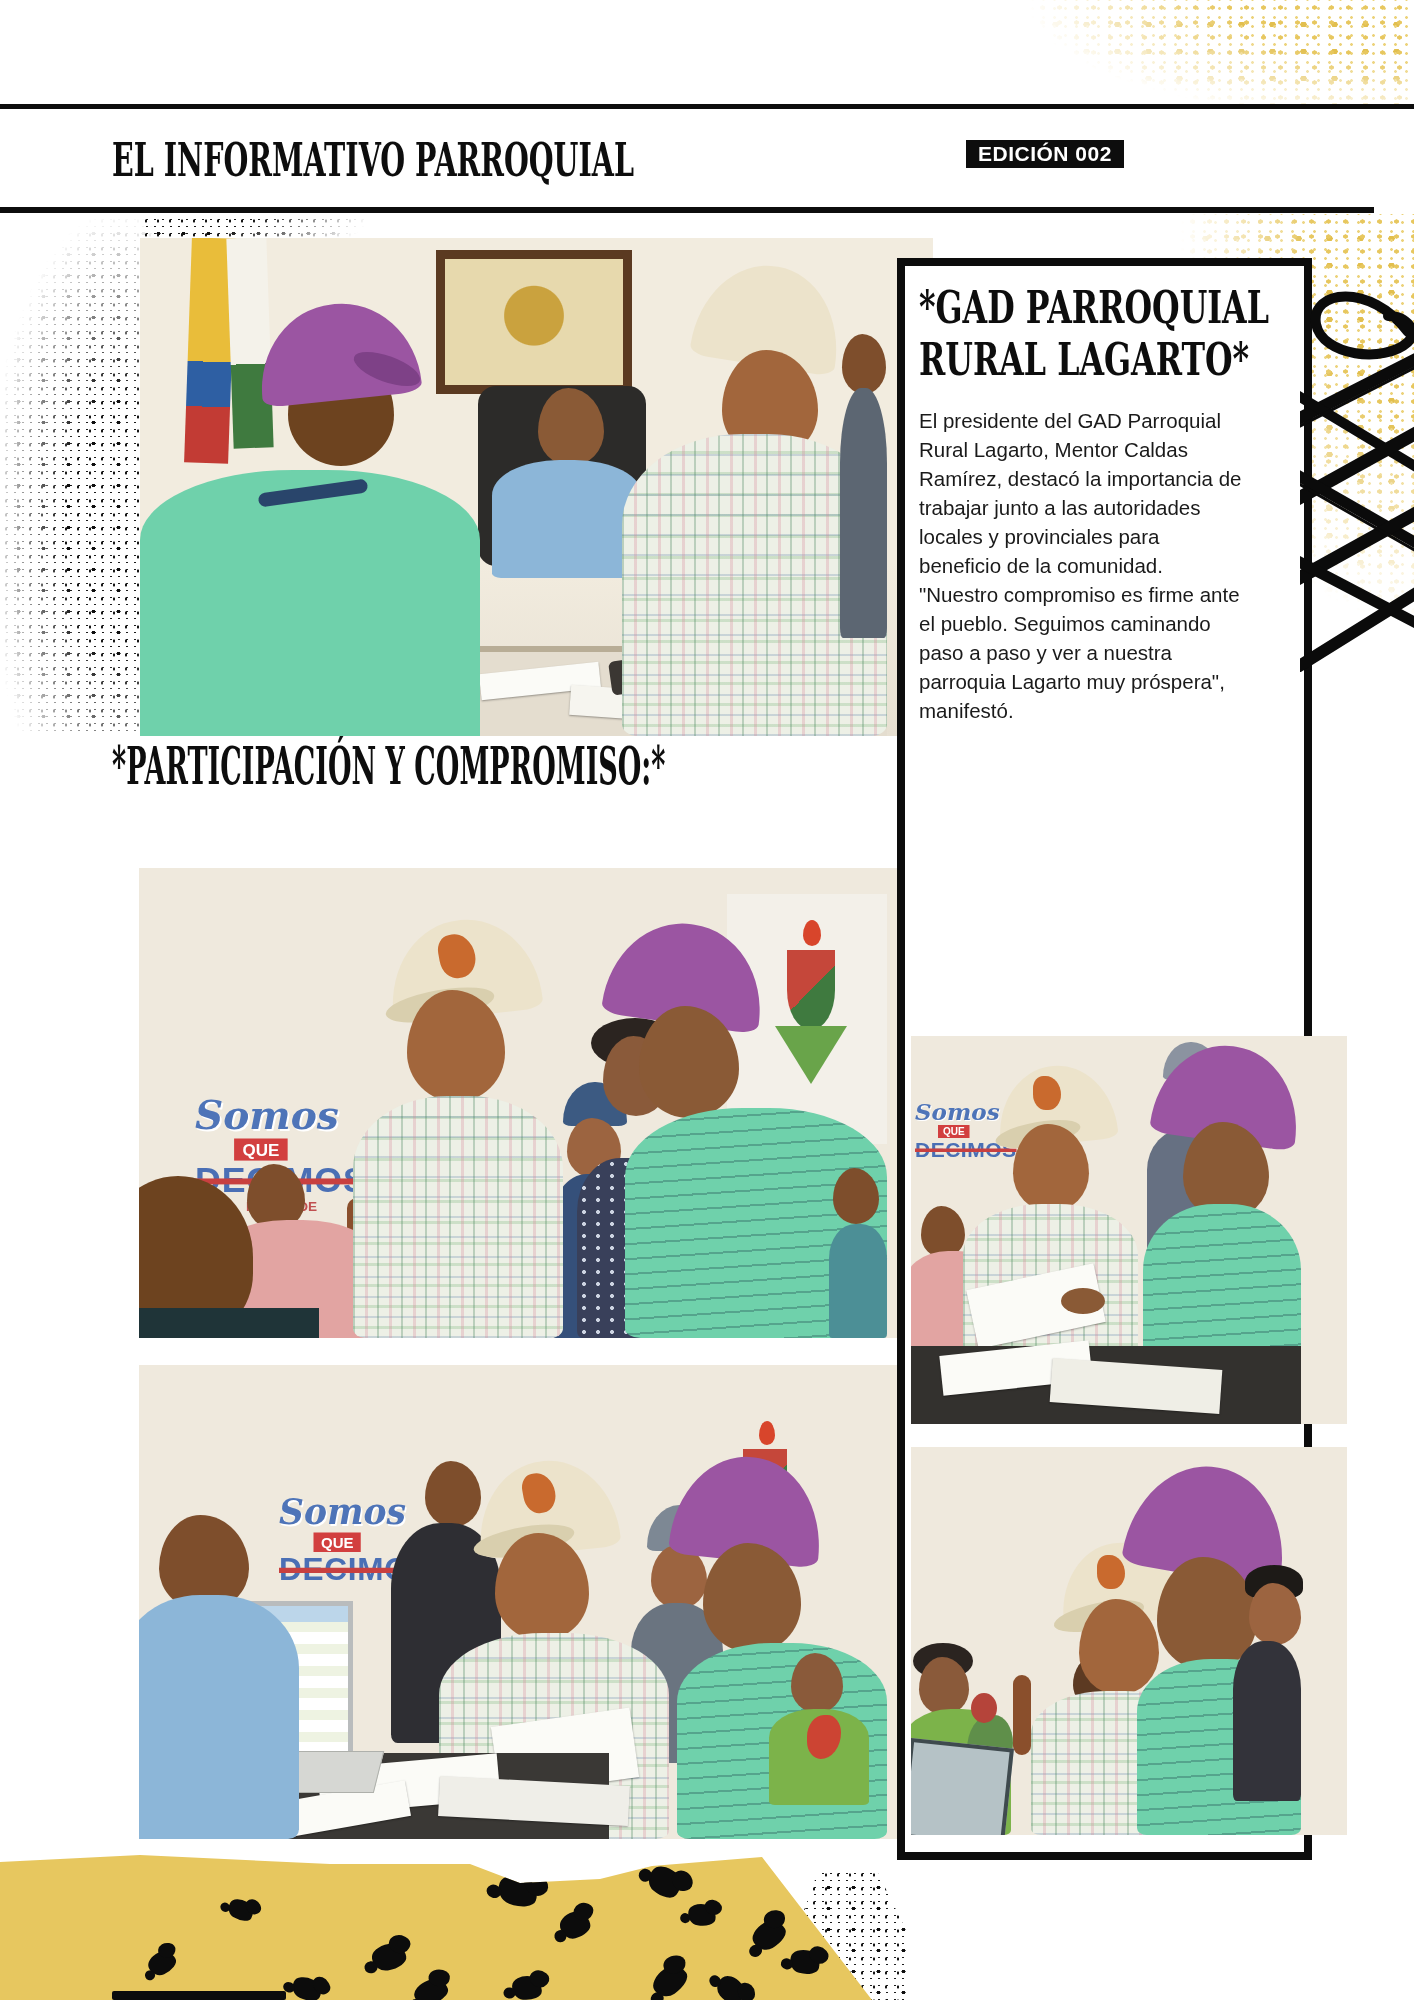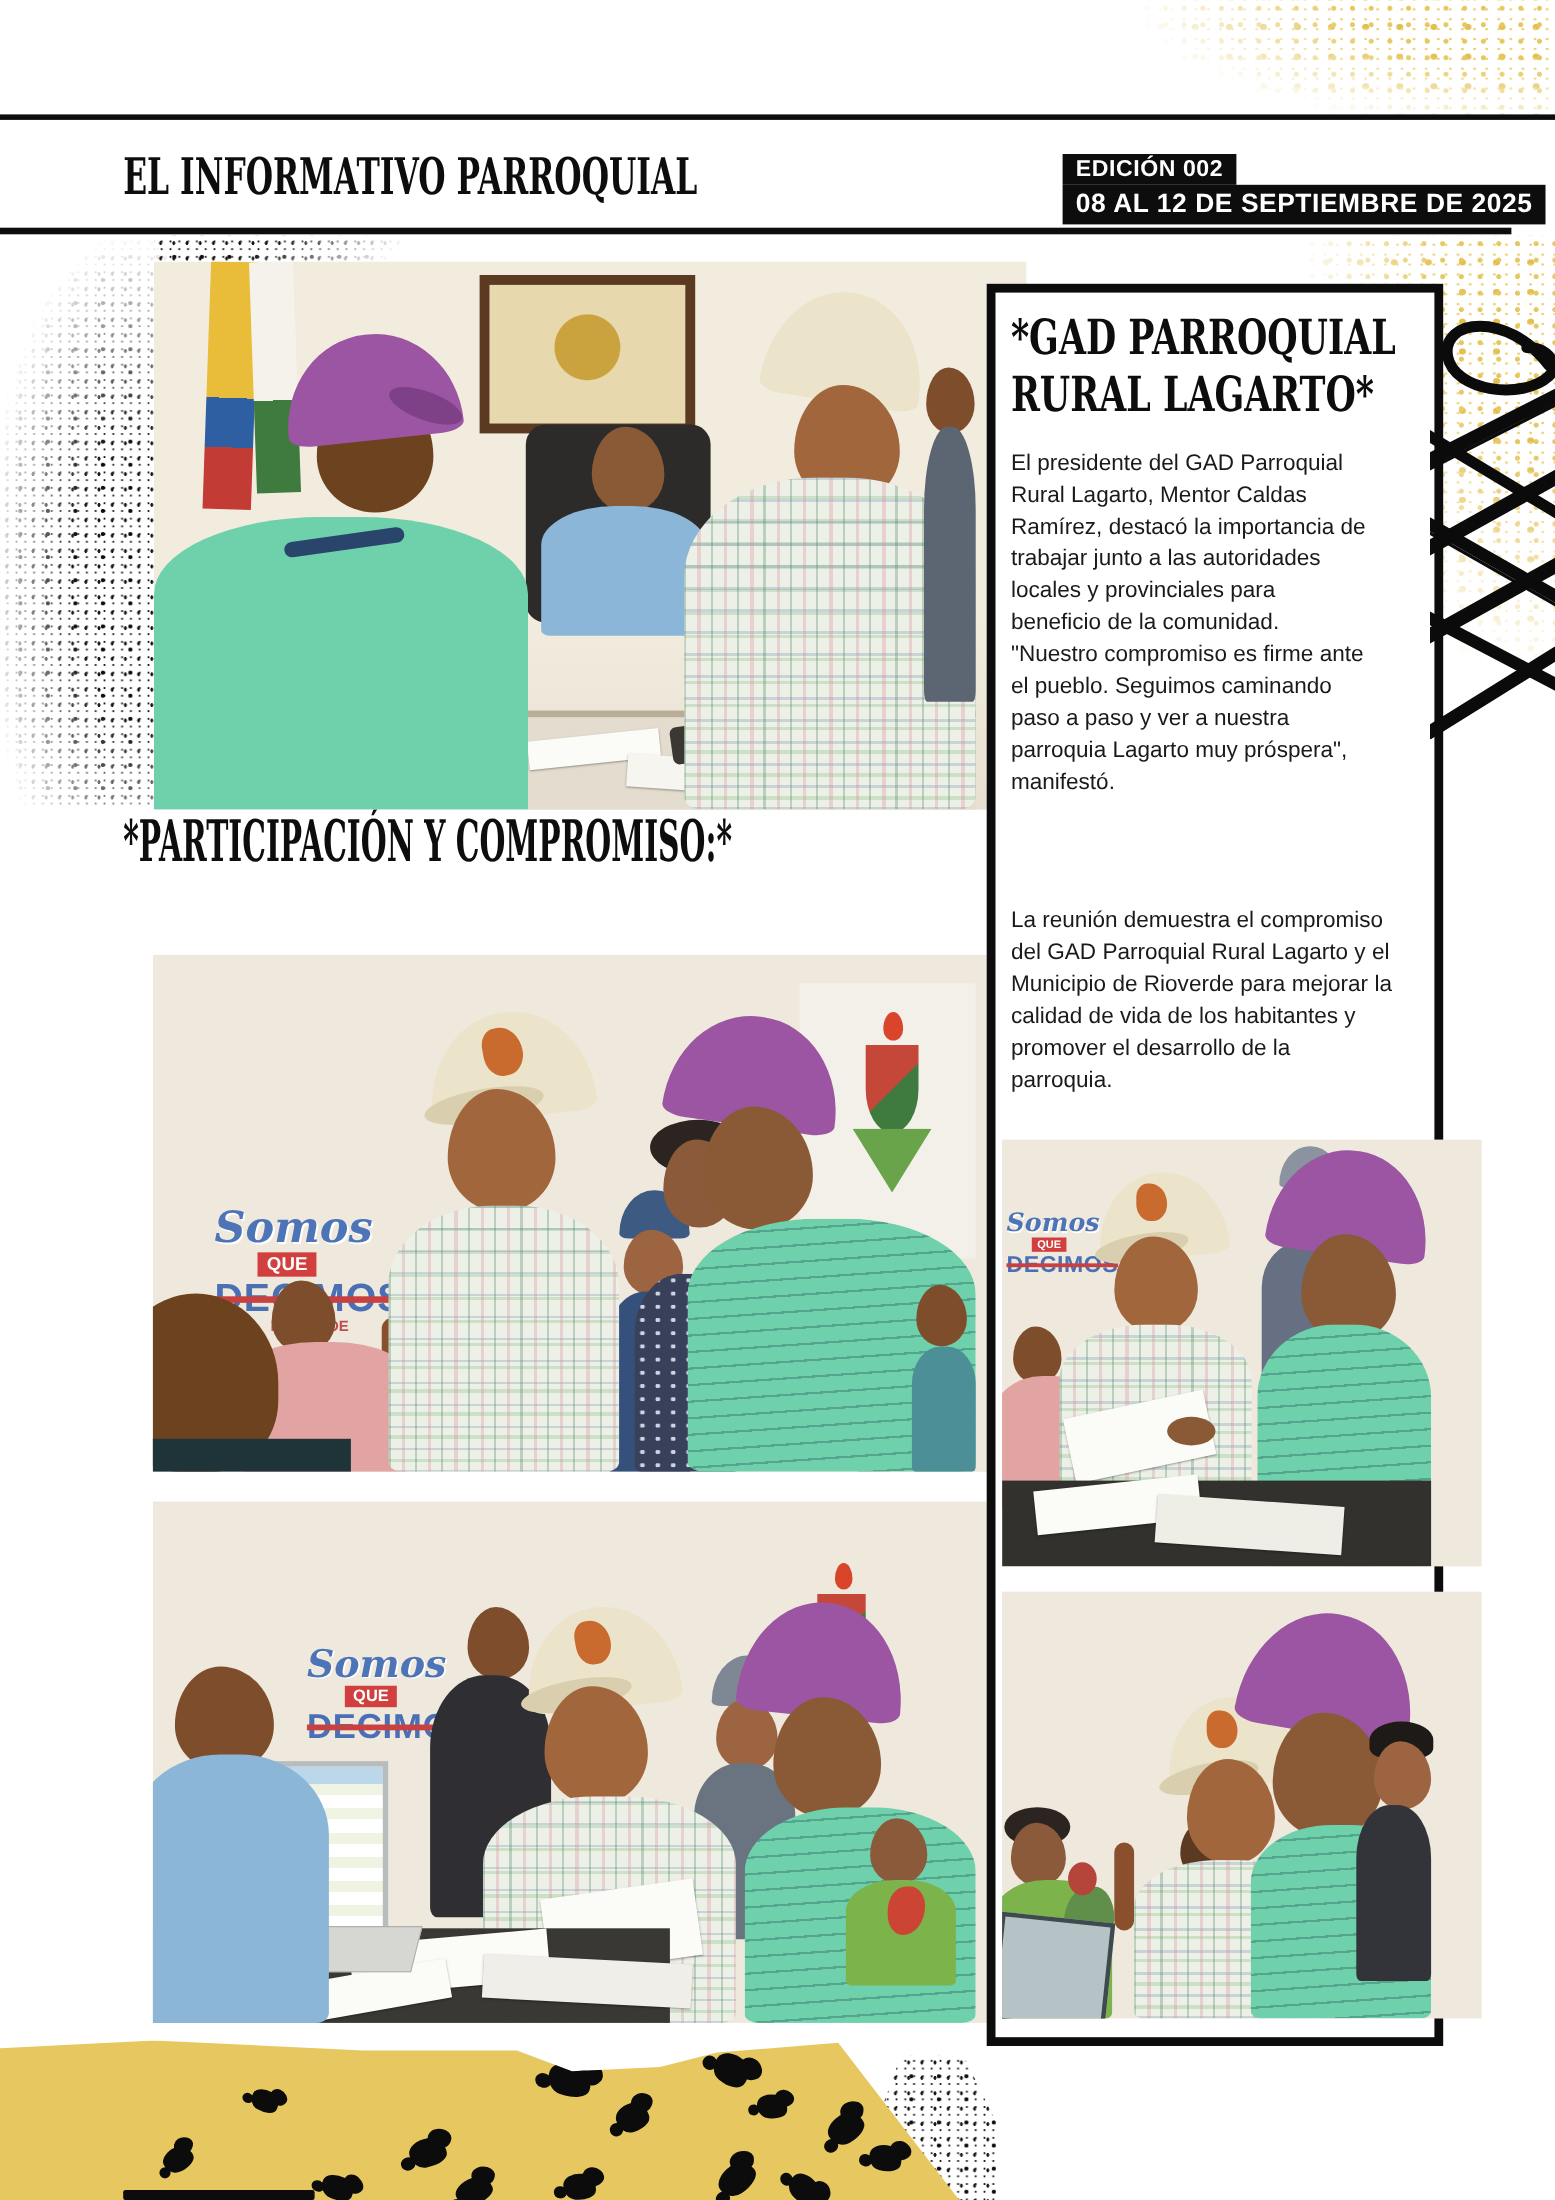--- a/index.html
+++ b/index.html
@@ -100,21 +100,20 @@
 <div class="page">
 
   <div class="el ydots dots-tr" style="left:1000px;top:0;width:414px;height:106px;"></div>
   <div class="el ydots dots-right" style="left:1150px;top:214px;width:264px;height:430px;"></div>
   <div class="el idots ink-left" style="left:0;top:214px;width:152px;height:520px;"></div>
   <div class="el idots ink-strip" style="left:140px;top:214px;width:230px;height:54px;"></div>
 
   <div class="rule" style="left:0;top:104px;width:1414px;height:5px;"></div>
   <h1 class="title slab">EL INFORMATIVO PARROQUIAL</h1>
   <div class="ed-box ed1">EDICIÓN 002</div>
-  <div class="ed-box ed2">08 AL 12 DE SEPTIEMBRE DE 2025</div>
   <div class="rule" style="left:0;top:207px;width:1374px;height:6px;"></div>
 
   <figure class="photo" style="left:140px;top:238px;width:747px;height:498px;background:linear-gradient(#f2ecdf 0 65%,#e7e0d2 100%);" title="Reunión en el despacho del GAD: el presidente con camisa celeste sentado tras su escritorio conversa con dirigentes; escudo enmarcado y banderas al fondo.">
     <i class="el" style="left:48px;top:0;width:44px;height:225px;background:linear-gradient(180deg,#e9bd3a 0 55%,#2e5fa3 55% 75%,#c23b34 75%);transform:rotate(2deg);"></i>
     <i class="el" style="left:90px;top:0;width:40px;height:210px;background:linear-gradient(180deg,#f4f2ea 0 60%,#3f7a3f 60%);transform:rotate(-2deg);"></i>
     <i class="el" style="left:296px;top:12px;width:178px;height:126px;background:radial-gradient(circle at 50% 45%,#caa23e 0 26%,#e7d9ad 27% 100%);border:9px solid #5b3a21;"></i>
     <i class="el" style="left:338px;top:148px;width:168px;height:180px;background:#2c2b29;border-radius:18px;"></i>
     <i class="el head" style="left:398px;top:150px;width:66px;height:78px;background:#8a5a36;"></i>
     <i class="el torso" style="left:352px;top:222px;width:150px;height:118px;background:#8cb6d8;"></i>
     <i class="el" style="left:230px;top:408px;width:517px;height:90px;background:#e4ddcf;border-top:6px solid #b8ad96;"></i>
@@ -214,26 +213,20 @@
 Rural Lagarto, Mentor Caldas
 Ramírez, destacó la importancia de
 trabajar junto a las autoridades
 locales y provinciales para
 beneficio de la comunidad.
 "Nuestro compromiso es firme ante
 el pueblo. Seguimos caminando
 paso a paso y ver a nuestra
 parroquia Lagarto muy próspera",
 manifestó.</p>
-    <p class="p-two">La reunión demuestra el compromiso
-del GAD Parroquial Rural Lagarto y el
-Municipio de Rioverde para mejorar la
-calidad de vida de los habitantes y
-promover el desarrollo de la
-parroquia.</p>
 
     <figure class="photo slatwall inbox" style="left:6px;top:770px;width:390px;height:388px;" title="Entrega de un documento entre el dirigente de gorra beige y el hombre de gorra morada con polo verde agua.">
       <div class="el sign" style="left:4px;top:64px;transform:scale(.5);">
         <span class="sign-w1">Somos</span>
         <span class="sign-w2">QUE</span>
         <span class="sign-w3">DECIMOS</span>
       </div>
       <i class="el head" style="left:10px;top:170px;width:44px;height:52px;background:#7e4e2c;"></i>
       <i class="el torso" style="left:-8px;top:215px;width:100px;height:120px;background:#e2a4a2;"></i>
       <i class="el cap" style="left:252px;top:6px;width:56px;height:38px;background:#8b93a0;"></i>

